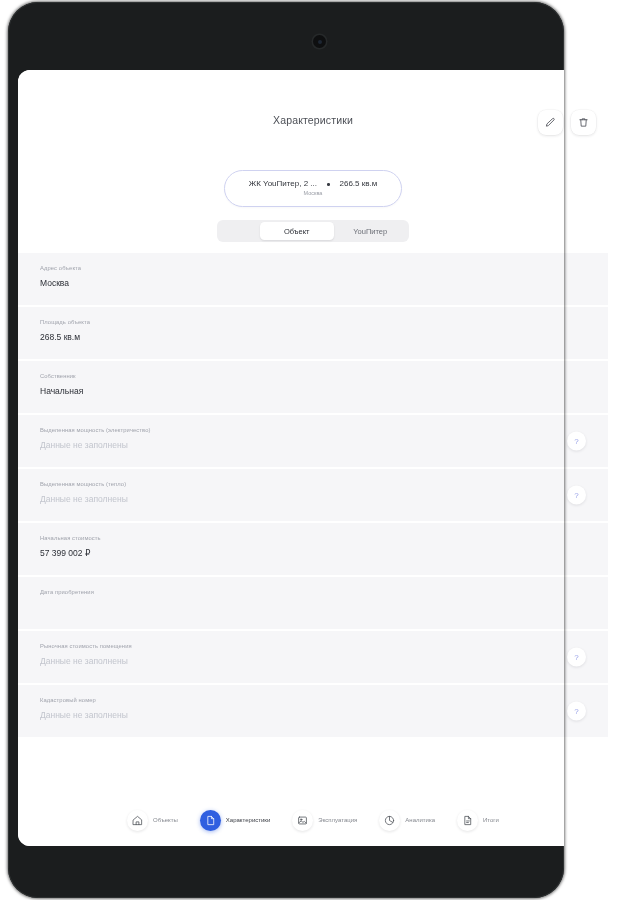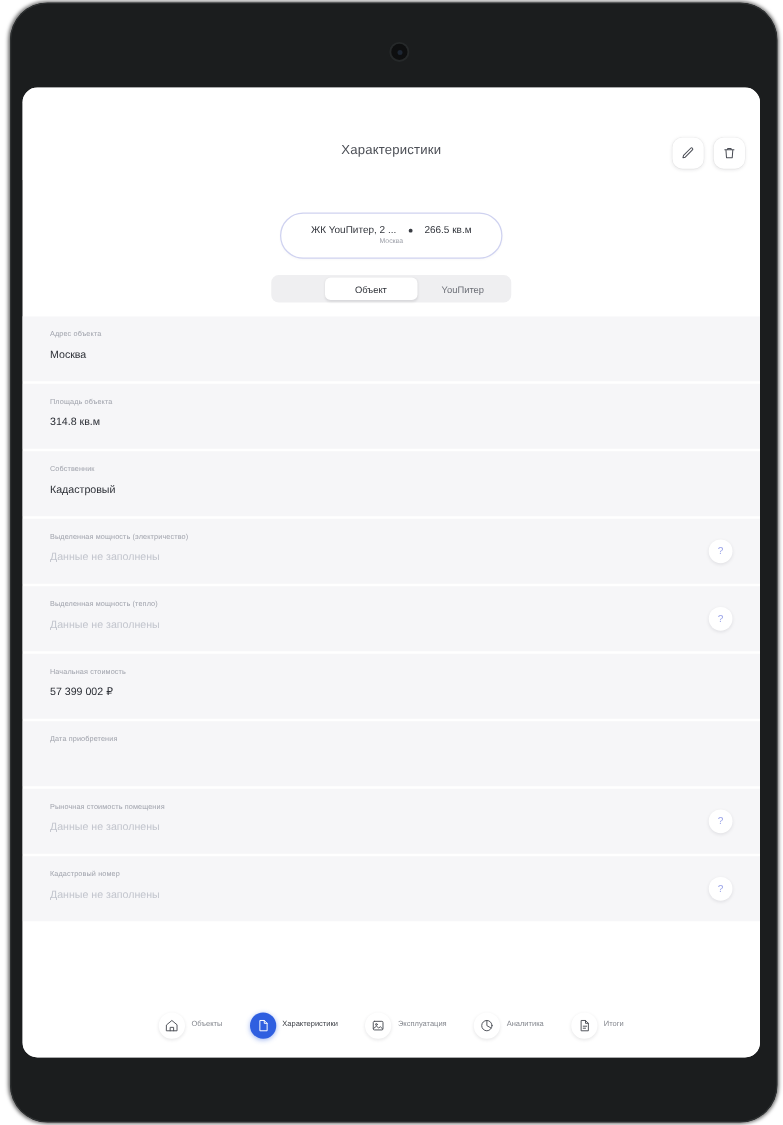--- a/index.html
+++ b/index.html
@@ -10,21 +10,21 @@
     background: #ffffff;
     font-family: "Liberation Sans", "DejaVu Sans", sans-serif;
     overflow: hidden;
   }
 
   
   #device {
     position: absolute;
     left: 8px;
     top: 2px;
-    width: 614px;
+    width: 556px;
     height: 896px;
     background: #1b1d1e;
     border-radius: 30px;
     box-shadow: 0 0 0 1px #2e3132 inset;
   }
   #device::after {
     content: "";
     position: absolute;
     inset: 0;
     border-radius: 30px;
@@ -307,25 +307,25 @@
       </div>
     </div>
 
     <div class="form-list" id="form-list">
         <div class="field-row">
           <div class="field-label">Адрес объекта</div>
           <div class="field-value">Москва</div>
         </div>
         <div class="field-row">
           <div class="field-label">Площадь объекта</div>
-          <div class="field-value">314.8 кв.м</div>
+          <div class="field-value">268.5 кв.м</div>
         </div>
         <div class="field-row">
           <div class="field-label">Собственник</div>
-          <div class="field-value">Кадастровый</div>
+          <div class="field-value">Начальная</div>
         </div>
         <div class="field-row">
           <div class="field-label">Выделенная мощность (электричество)</div>
           <div class="field-value empty">Данные не заполнены</div>
           <div class="help-btn">?</div>
         </div>
         <div class="field-row">
           <div class="field-label">Выделенная мощность (тепло)</div>
           <div class="field-value empty">Данные не заполнены</div>
           <div class="help-btn">?</div>

